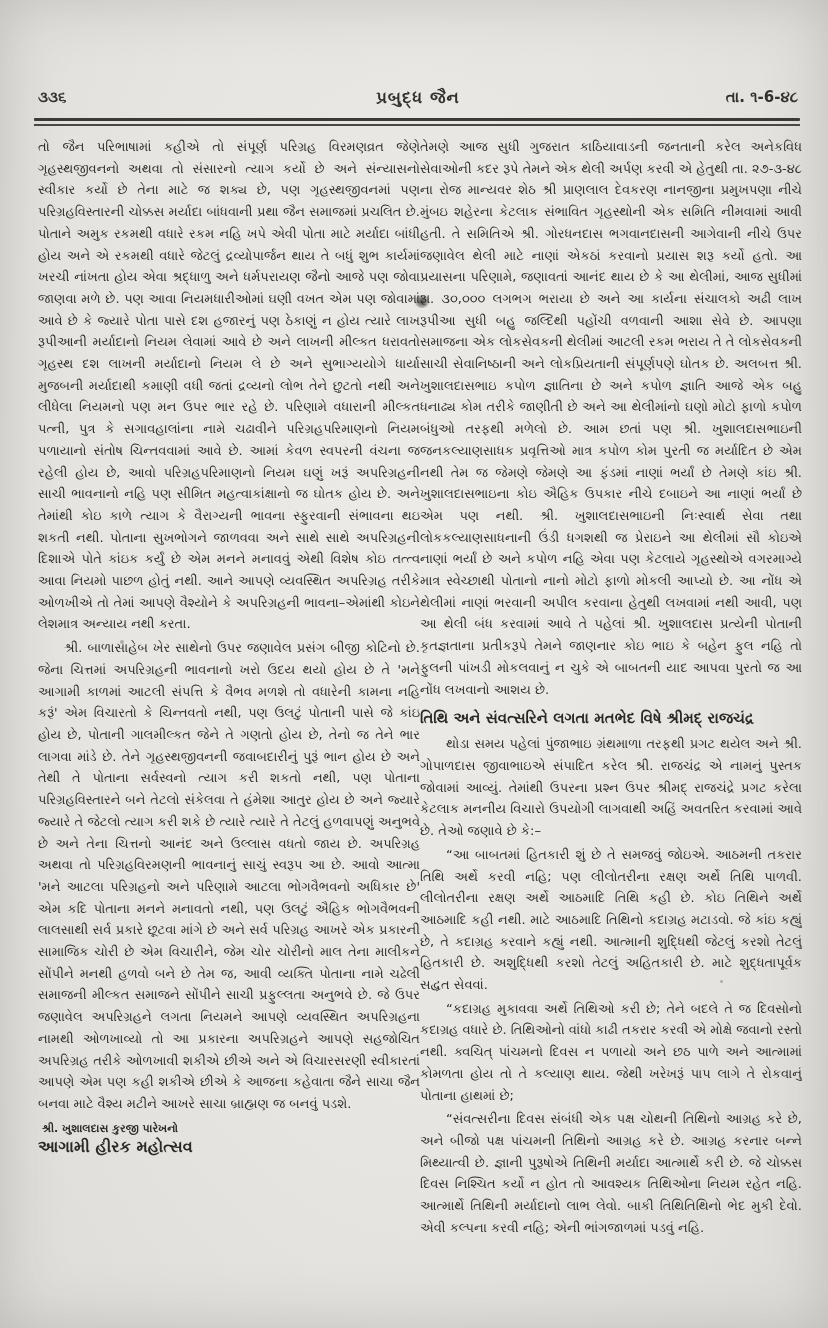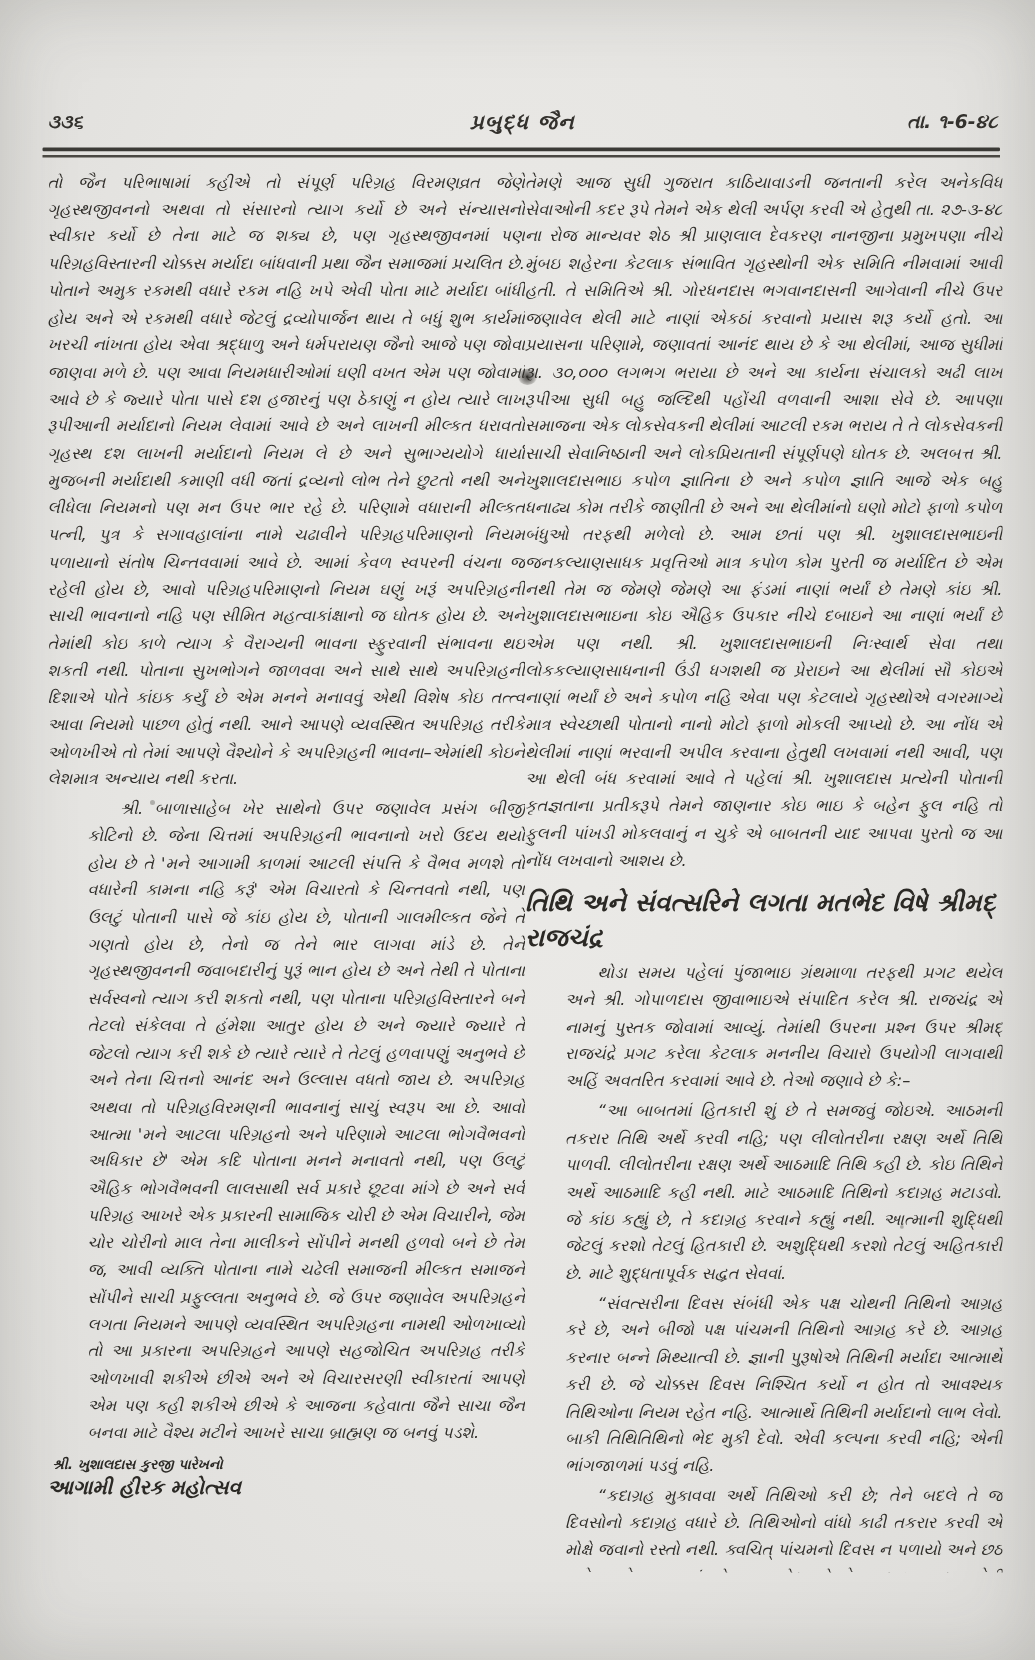--- a/index.html
+++ b/index.html
@@ -8,21 +8,20 @@
     width:828px;height:1328px;
     margin:0 auto;
     background:
       radial-gradient(ellipse at 50% 40%, #ecebe8 0%, #e6e5e2 55%, #dddcd9 100%);
     box-shadow: inset 0 0 60px rgba(90,90,85,.25);
     font-family:"DejaVu Sans", sans-serif;
     color:#2e2c28;
     box-sizing:border-box;
     padding:0;
     overflow:hidden;
-    font-style:italic;
   }
   .header{
     position:absolute;
     left:38px; right:30px; top:88px;
     display:flex; align-items:baseline; justify-content:space-between;
     font-size:15px; font-weight:bold;
     color:#33312d;
   }
   .header .masthead{
     position:absolute; left:0; right:0; text-align:center;
@@ -40,31 +39,31 @@
   .col{
     flex:1 1 0;
     overflow:hidden;
     text-align:justify;
     font-size:13px;
     line-height:1.67;
     color:#2f2d29;
   }
   .col p{margin:0 0 2px 0;}
   p.noindent{text-indent:0;}
-  p.indent{text-indent:26px;margin-left:32px;}
+  p.indent{text-indent:26px;}
   h3{
     margin:6px 0 2px 4px;
     font-size:11px;
     font-weight:bold;
     color:#2b2925;
     line-height:1.4;
   }
   h3.h-left{text-align:left; margin-bottom:0;}
   h3.h-right{font-size:16px; margin:0 18px 4px 0;}
-  h3.h-full{text-align:left; font-size:20px; margin:8px 0 4px 0;}
+  h3.h-full{text-align:left; font-size:15px; margin:8px 0 4px 0;}
   .ink-smudge{
     position:absolute; left:414px; top:295px;
     width:16px; height:13px; border-radius:50%;
     background:radial-gradient(circle, rgba(40,38,34,.85) 0%, rgba(40,38,34,.25) 60%, transparent 75%);
   }
   .speck{
     position:absolute; border-radius:50%;
     background:rgba(70,68,62,.35);
   }
 </style>
@@ -95,18 +94,18 @@
       <p class="indent">શ્રી. બાળાસાહેબ ખેર સાથેનો ઉપર જણાવેલ પ્રસંગ બીજી કોટિનો છે. જેના ચિત્તમાં અપરિગ્રહની ભાવનાનો ખરો ઉદય થયો હોય છે તે 'મને આગામી કાળમાં આટલી સંપત્તિ કે વૈભવ મળશે તો વધારેની કામના નહિ કરૂં' એમ વિચારતો કે ચિન્તવતો નથી, પણ ઉલટું પોતાની પાસે જે કાંઇ હોય છે, પોતાની ગાલમીલ્કત જેને તે ગણતો હોય છે, તેનો જ તેને ભાર લાગવા માંડે છે. તેને ગૃહસ્થજીવનની જવાબદારીનું પુરૂં ભાન હોય છે અને તેથી તે પોતાના સર્વસ્વનો ત્યાગ કરી શકતો નથી, પણ પોતાના પરિગ્રહવિસ્તારને બને તેટલો સંકેલવા તે હંમેશા આતુર હોય છે અને જ્યારે જ્યારે તે જેટલો ત્યાગ કરી શકે છે ત્યારે ત્યારે તે તેટલું હળવાપણું અનુભવે છે અને તેના ચિત્તનો આનંદ અને ઉલ્લાસ વધતો જાય છે. અપરિગ્રહ અથવા તો પરિગ્રહવિરમણની ભાવનાનું સાચું સ્વરૂપ આ છે. આવો આત્મા 'મને આટલા પરિગ્રહનો અને પરિણામે આટલા ભોગવૈભવનો અધિકાર છે' એમ કદિ પોતાના મનને મનાવતો નથી, પણ ઉલટું ઐહિક ભોગવૈભવની લાલસાથી સર્વ પ્રકારે છૂટવા માંગે છે અને સર્વ પરિગ્રહ આખરે એક પ્રકારની સામાજિક ચોરી છે એમ વિચારીને, જેમ ચોર ચોરીનો માલ તેના માલીકને સોંપીને મનથી હળવો બને છે તેમ જ, આવી વ્યક્તિ પોતાના નામે ચઢેલી સમાજની મીલ્કત સમાજને સોંપીને સાચી પ્રફુલ્લતા અનુભવે છે. જે ઉપર જણાવેલ અપરિગ્રહને લગતા નિયમને આપણે વ્યવસ્થિત અપરિગ્રહના નામથી ઓળખાવ્યો તો આ પ્રકારના અપરિગ્રહને આપણે સહજોચિત અપરિગ્રહ તરીકે ઓળખાવી શકીએ છીએ અને એ વિચારસરણી સ્વીકારતાં આપણે એમ પણ કહી શકીએ છીએ કે આજના કહેવાતા જૈને સાચા જૈન બનવા માટે વૈશ્ય મટીને આખરે સાચા બ્રાહ્મણ જ બનવું પડશે.</p>
       <h3 class="h-left">શ્રી. ખુશાલદાસ કુરજી પારેખનો</h3>
       <h3 class="h-right">આગામી હીરક મહોત્સવ</h3>
     </div>
 
     <div class="col">
       <p class="noindent">તેમણે આજ સુધી ગુજરાત કાઠિયાવાડની જનતાની કરેલ અનેકવિધ સેવાઓની કદર રૂપે તેમને એક થેલી અર્પણ કરવી એ હેતુથી તા. ૨૭-૩-૪૮ ના રોજ માન્યવર શેઠ શ્રી પ્રાણલાલ દેવકરણ નાનજીના પ્રમુખપણા નીચે મુંબઇ શહેરના કેટલાક સંભાવિત ગૃહસ્થોની એક સમિતિ નીમવામાં આવી હતી. તે સમિતિએ શ્રી. ગોરધનદાસ ભગવાનદાસની આગેવાની નીચે ઉપર જણાવેલ થેલી માટે નાણાં એકઠાં કરવાનો પ્રયાસ શરૂ કર્યો હતો. આ પ્રયાસના પરિણામે, જણાવતાં આનંદ થાય છે કે આ થેલીમાં, આજ સુધીમાં રૂા. ૩૦,૦૦૦ લગભગ ભરાયા છે અને આ કાર્યના સંચાલકો અઢી લાખ રૂપીઆ સુધી બહુ જલ્દિથી પહોંચી વળવાની આશા સેવે છે. આપણા સમાજના એક લોકસેવકની થેલીમાં આટલી રકમ ભરાય તે તે લોકસેવકની સાચી સેવાનિષ્ઠાની અને લોકપ્રિયતાની સંપૂર્ણપણે ઘોતક છે. અલબત્ત શ્રી. ખુશાલદાસભાઇ કપોળ જ્ઞાતિના છે અને કપોળ જ્ઞાતિ આજે એક બહુ ધનાઢ્ય કોમ તરીકે જાણીતી છે અને આ થેલીમાંનો ઘણો મોટો ફાળો કપોળ બંધુઓ તરફથી મળેલો છે. આમ છતાં પણ શ્રી. ખુશાલદાસભાઇની જનકલ્યાણસાધક પ્રવૃત્તિઓ માત્ર કપોળ કોમ પુરતી જ મર્યાદિત છે એમ નથી તેમ જ જેમણે જેમણે આ ફંડમાં નાણાં ભર્યાં છે તેમણે કાંઇ શ્રી. ખુશાલદાસભાઇના કોઇ ઐહિક ઉપકાર નીચે દબાઇને આ નાણાં ભર્યાં છે એમ પણ નથી. શ્રી. ખુશાલદાસભાઇની નિઃસ્વાર્થ સેવા તથા લોકકલ્યાણસાધનાની ઉંડી ધગશથી જ પ્રેરાઇને આ થેલીમાં સૌ કોઇએ નાણાં ભર્યાં છે અને કપોળ નહિ એવા પણ કેટલાયે ગૃહસ્થોએ વગરમાગ્યે માત્ર સ્વેચ્છાથી પોતાનો નાનો મોટો ફાળો મોકલી આપ્યો છે. આ નોંધ એ થેલીમાં નાણાં ભરવાની અપીલ કરવાના હેતુથી લખવામાં નથી આવી, પણ આ થેલી બંધ કરવામાં આવે તે પહેલાં શ્રી. ખુશાલદાસ પ્રત્યેની પોતાની કૃતજ્ઞતાના પ્રતીકરૂપે તેમને જાણનાર કોઇ ભાઇ કે બહેન ફુલ નહિ તો ફુલની પાંખડી મોકલવાનું ન ચુકે એ બાબતની યાદ આપવા પુરતો જ આ નોંધ લખવાનો આશય છે.</p>
       <h3 class="h-full">તિથિ અને સંવત્સરિને લગતા મતભેદ વિષે શ્રીમદ્ રાજચંદ્ર</h3>
       <p class="indent">થોડા સમય પહેલાં પુંજાભાઇ ગ્રંથમાળા તરફથી પ્રગટ થયેલ અને શ્રી. ગોપાળદાસ જીવાભાઇએ સંપાદિત કરેલ શ્રી. રાજચંદ્ર એ નામનું પુસ્તક જોવામાં આવ્યું. તેમાંથી ઉપરના પ્રશ્ન ઉપર શ્રીમદ્ રાજચંદ્રે પ્રગટ કરેલા કેટલાક મનનીય વિચારો ઉપયોગી લાગવાથી અહિં અવતરિત કરવામાં આવે છે. તેઓ જણાવે છે કે:–</p>
       <p class="indent">“આ બાબતમાં હિતકારી શું છે તે સમજવું જોઇએ. આઠમની તકરાર તિથિ અર્થે કરવી નહિ; પણ લીલોતરીના રક્ષણ અર્થે તિથિ પાળવી. લીલોતરીના રક્ષણ અર્થે આઠમાદિ તિથિ કહી છે. કોઇ તિથિને અર્થે આઠમાદિ કહી નથી. માટે આઠમાદિ તિથિનો કદાગ્રહ મટાડવો. જે કાંઇ કહ્યું છે, તે કદાગ્રહ કરવાને કહ્યું નથી. આત્માની શુદ્ધિથી જેટલું કરશો તેટલું હિતકારી છે. અશુદ્ધિથી કરશો તેટલું અહિતકારી છે. માટે શુદ્ધતાપૂર્વક સદ્વ્રત સેવવાં.</p>
+      <p class="indent">“કદાગ્રહ મુકાવવા અર્થે તિથિઓ કરી છે; તેને બદલે તે જ દિવસોનો કદાગ્રહ વધારે છે. તિથિઓનો વાંધો કાઢી તકરાર કરવી એ મોક્ષે જવાનો રસ્તો નથી. ક્વચિત્ પાંચમનો દિવસ ન પળાયો અને છઠ પાળે અને આત્મામાં કોમળતા હોય તો તે કલ્યાણ થાય. જેથી ખરેખરૂં પાપ લાગે તે રોકવાનું પોતાના હાથમાં છે;</p>
       <p class="indent">“સંવત્સરીના દિવસ સંબંધી એક પક્ષ ચોથની તિથિનો આગ્રહ કરે છે, અને બીજો પક્ષ પાંચમની તિથિનો આગ્રહ કરે છે. આગ્રહ કરનાર બન્ને મિથ્યાત્વી છે. જ્ઞાની પુરૂષોએ તિથિની મર્યાદા આત્માર્થે કરી છે. જે ચોક્કસ દિવસ નિશ્ચિત કર્યો ન હોત તો આવશ્યક તિથિઓના નિયમ રહેત નહિ. આત્માર્થે તિથિની મર્યાદાનો લાભ લેવો. બાકી તિથિતિથિનો ભેદ મુકી દેવો. એવી કલ્પના કરવી નહિ; એની ભાંગજાળમાં પડવું નહિ.</p>
-      <p class="indent">“કદાગ્રહ મુકાવવા અર્થે તિથિઓ કરી છે; તેને બદલે તે જ દિવસોનો કદાગ્રહ વધારે છે. તિથિઓનો વાંધો કાઢી તકરાર કરવી એ મોક્ષે જવાનો રસ્તો નથી. ક્વચિત્ પાંચમનો દિવસ ન પળાયો અને છઠ પાળે અને આત્મામાં કોમળતા હોય તો તે કલ્યાણ થાય. જેથી ખરેખરૂં પાપ લાગે તે રોકવાનું પોતાના હાથમાં છે;</p>
     </div>
 
   </div>
 </div>
 
 </body></html>

